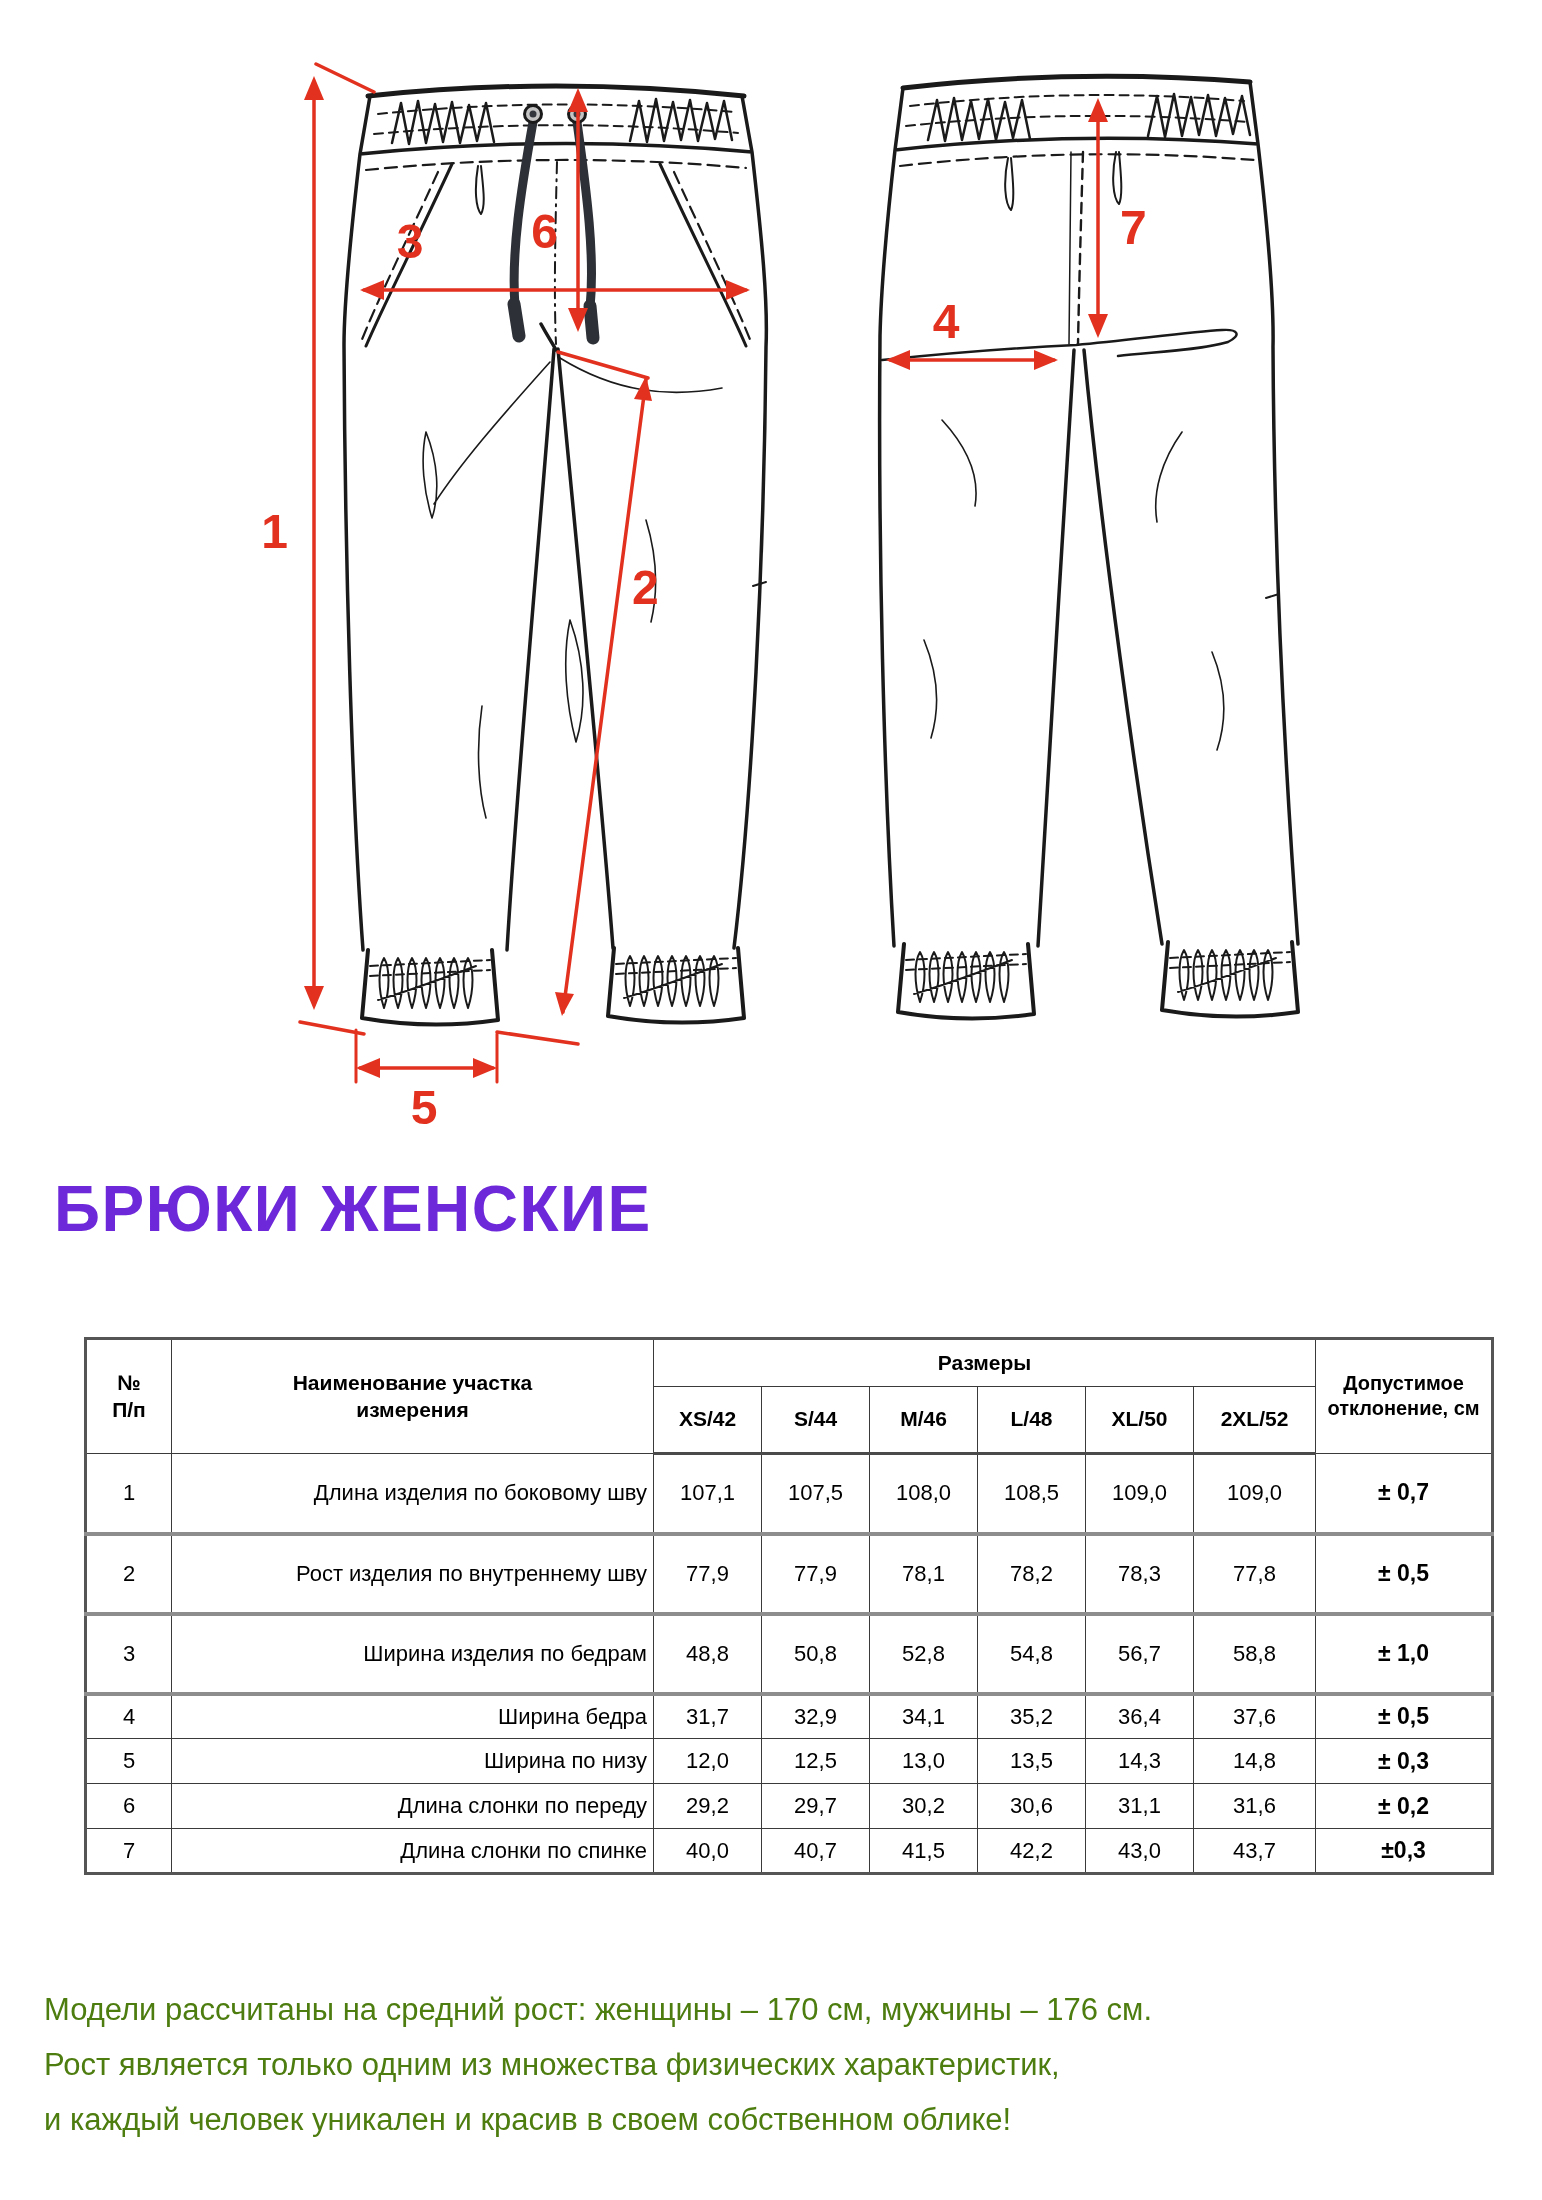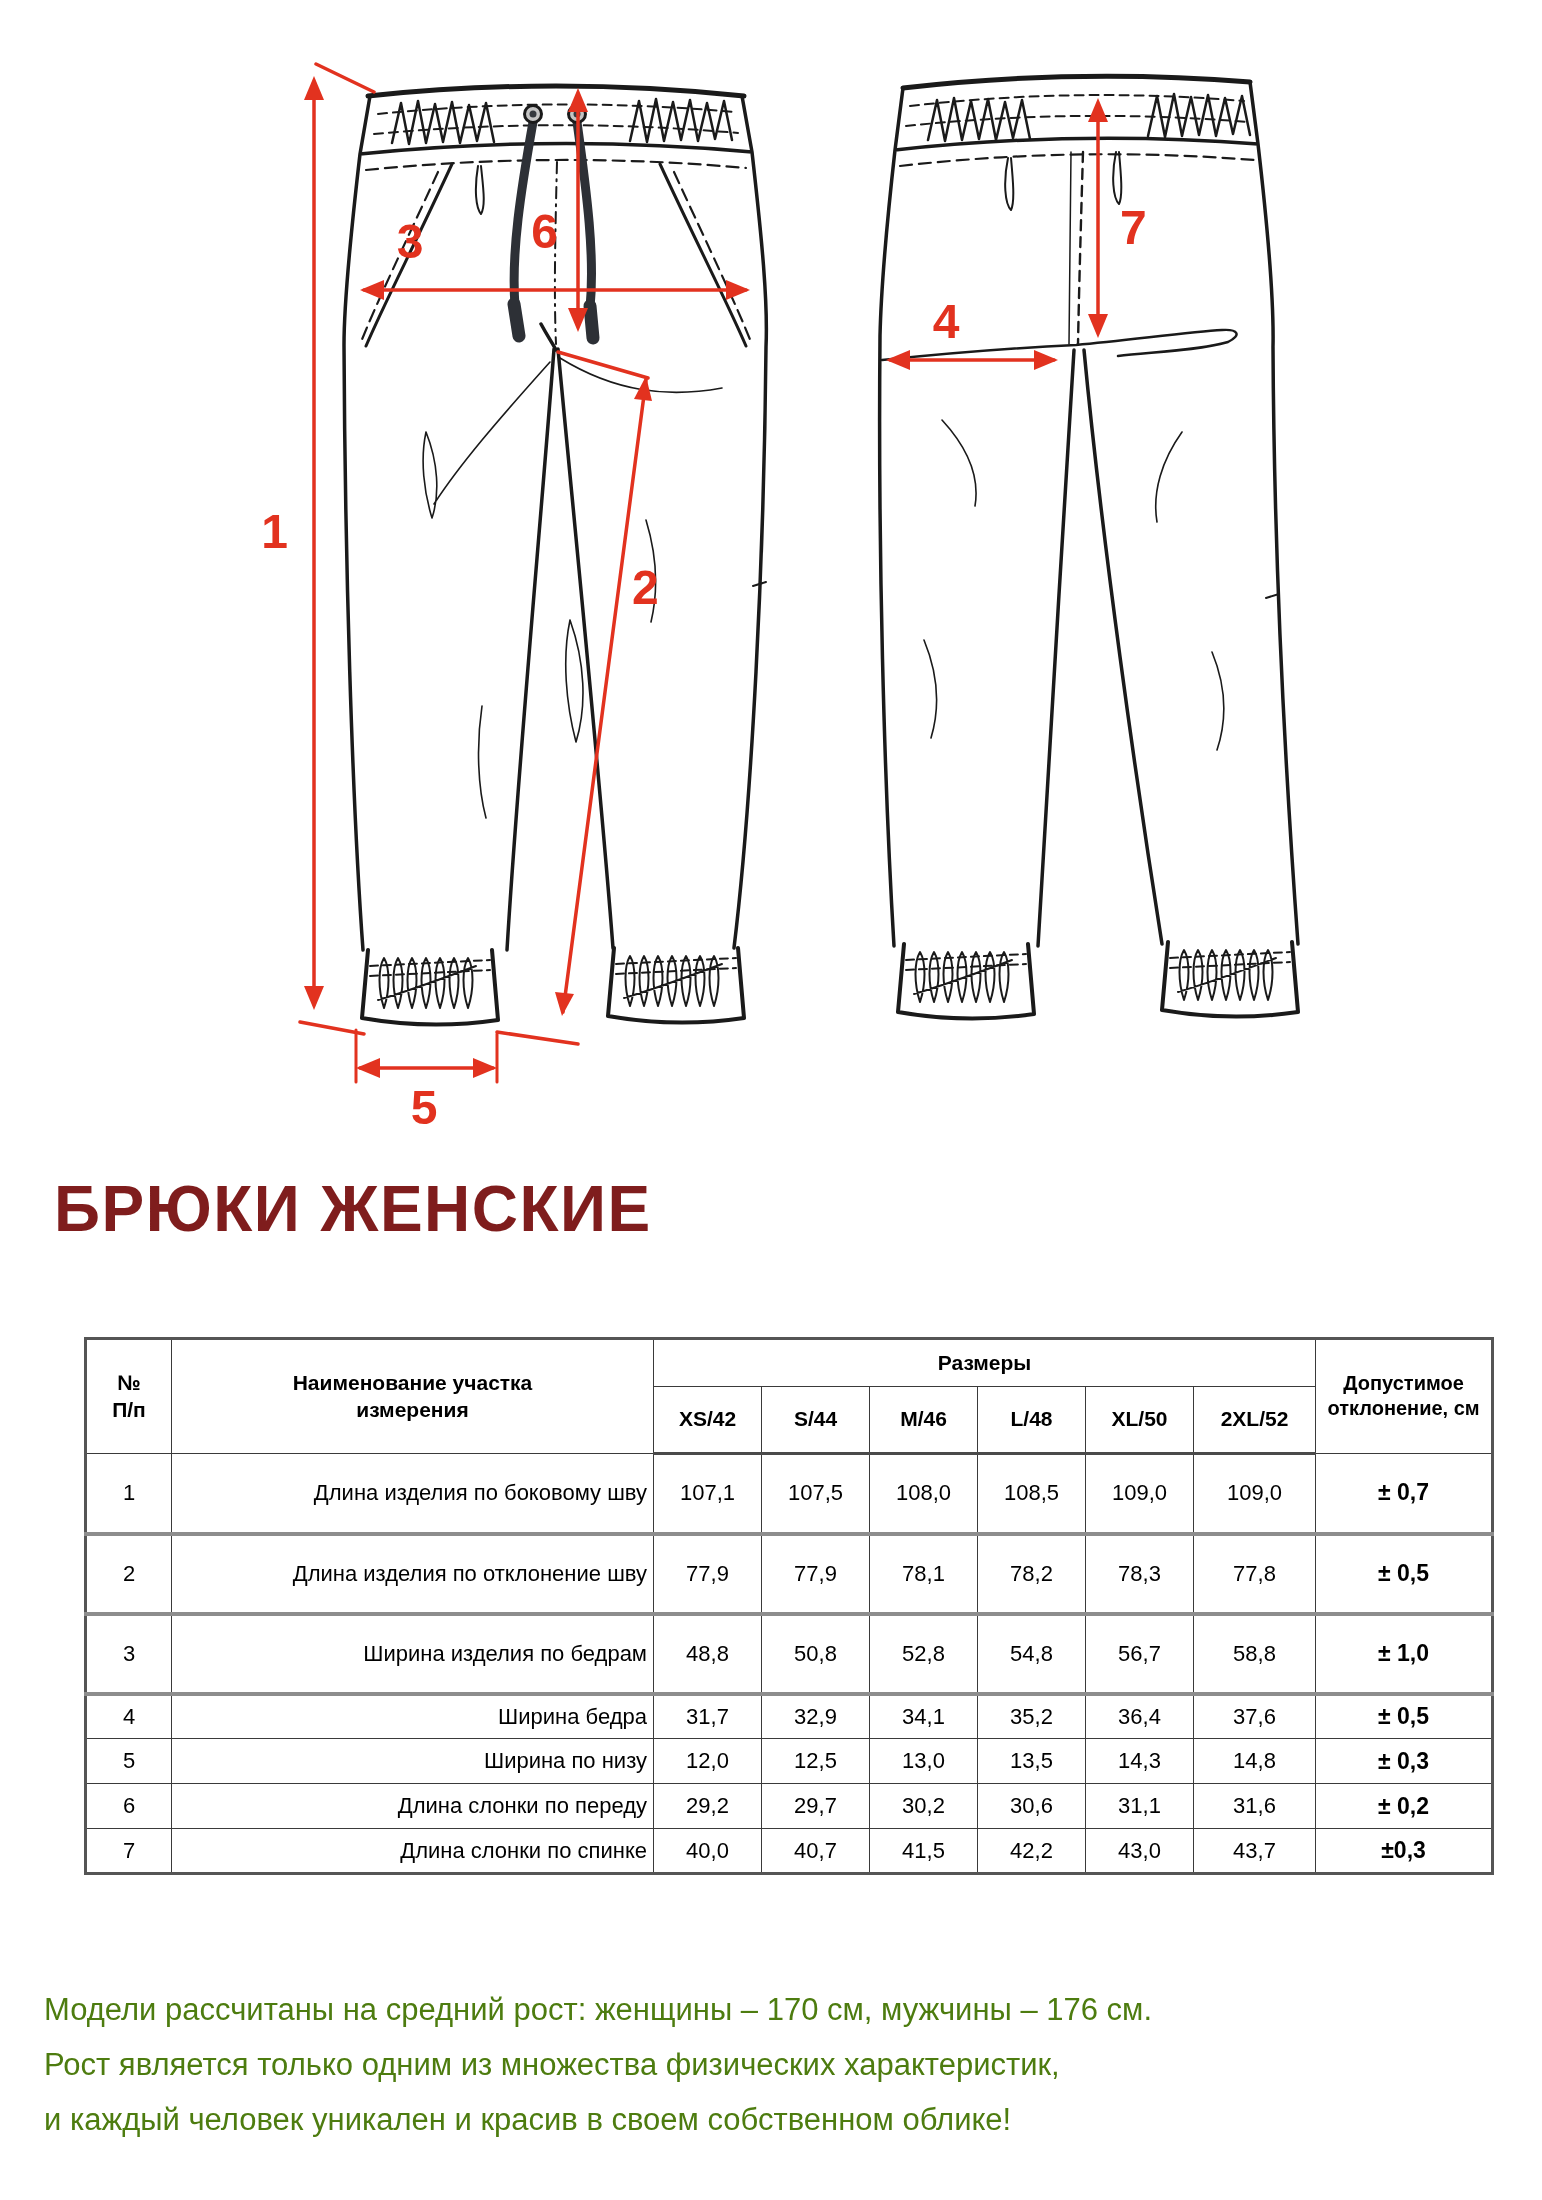--- a/index.html
+++ b/index.html
@@ -14,21 +14,21 @@
   .diagram{position:absolute;left:0;top:0;}
   svg text{font-family:"Liberation Sans",sans-serif;}
   .mred text{fill:var(--accent-red);font-size:48px;font-weight:bold;stroke:none;}
   .mred polygon{fill:var(--accent-red);stroke:none;}
   .mred path{stroke:var(--accent-red);fill:none;}
 
   
   .page-title{
     position:absolute;left:54px;top:1172px;
     font-size:64px;font-weight:800;letter-spacing:1.5px;
-    color:#7f1d1d;white-space:nowrap;
+    color:#6d28d9;white-space:nowrap;
   }
 
   
   .size-table-wrap{position:absolute;left:84px;top:1337px;width:1408px;}
   table.size-table{
     border-collapse:collapse;table-layout:fixed;width:1408px;
     color:#000;font-size:22px;
     border:3px solid #555;
   }
   .size-table th,.size-table td{
@@ -234,21 +234,21 @@
         <td>107,1</td>
         <td>107,5</td>
         <td>108,0</td>
         <td>108,5</td>
         <td>109,0</td>
         <td>109,0</td>
         <td class="tol-cell">± 0,7</td>
       </tr>
       <tr class="row-tall sep">
         <td>2</td>
-        <td class="name-cell">Длина изделия по отклонение шву</td>
+        <td class="name-cell">Рост изделия по внутреннему шву</td>
         <td>77,9</td>
         <td>77,9</td>
         <td>78,1</td>
         <td>78,2</td>
         <td>78,3</td>
         <td>77,8</td>
         <td class="tol-cell">± 0,5</td>
       </tr>
       <tr class="row-tall sep">
         <td>3</td>

